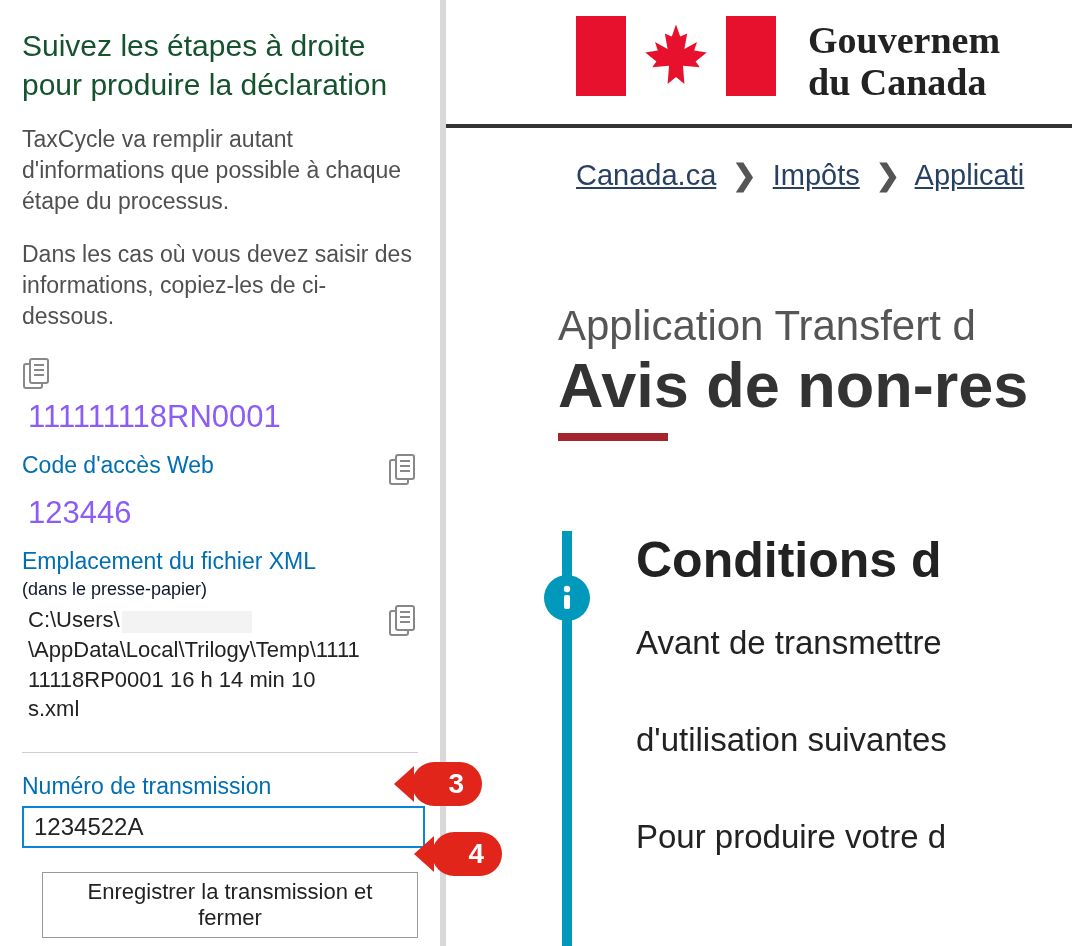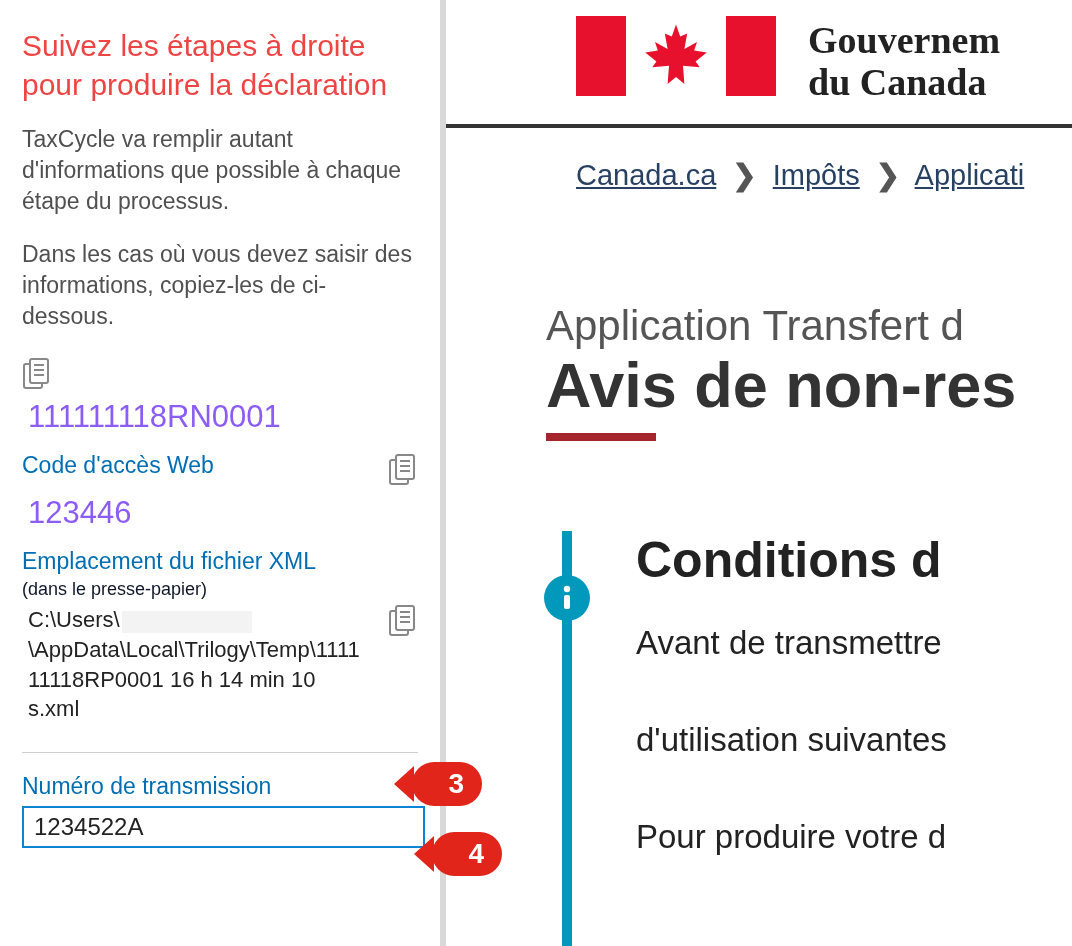--- a/index.html
+++ b/index.html
@@ -24,21 +24,21 @@
     height: 100%;
   }
   .right-panel {
     flex: 1;
     position: relative;
     overflow: hidden;
   }
 
   
   .left-title {
-    color: #ef4444;
+    color: #14532d;
     font-size: 30px;
     font-weight: 400;
     line-height: 1.3;
     margin-bottom: 20px;
   }
   .left-para {
     color: #505050;
     font-size: 23px;
     line-height: 1.35;
     margin-bottom: 22px;
@@ -182,20 +182,21 @@
   .breadcrumbs {
     padding: 30px 0 10px 130px;
     font-size: 29px;
     white-space: nowrap;
   }
   .breadcrumbs a { color: #284162; text-decoration: underline; }
   .bc-sep { color: #555; margin: 0 8px; font-weight:700;}
 
   .page-head {
     padding: 100px 12px 0 100px;
+    margin-left: 12px;
   }
   .supertitle {
     font-size: 42px;
     color: #555;
     white-space: nowrap;
   }
   .big-title {
     font-size: 63px;
     font-weight: 700;
     color: #333;
@@ -303,20 +304,21 @@
             <line x1="12" y1="17" x2="22" y2="17" stroke="#888" stroke-width="2"></line>
           </svg>
       </div>
     </div>
 
     <hr class="sep">
 
     <div class="trans-label">Numéro de transmission</div>
     <input type="text" class="trans-input" value="1234522A" style="">
     <br>
+    <button class="save-btn">Enregistrer la transmission et fermer</button>
   </div>
 
   <div class="divider"></div>
 
   <div class="right-panel">
     <div class="gov-header">
       <div class="flag">
         <div class="bar-red"></div>
         <div class="bar-white">
           <div class="leaf">

